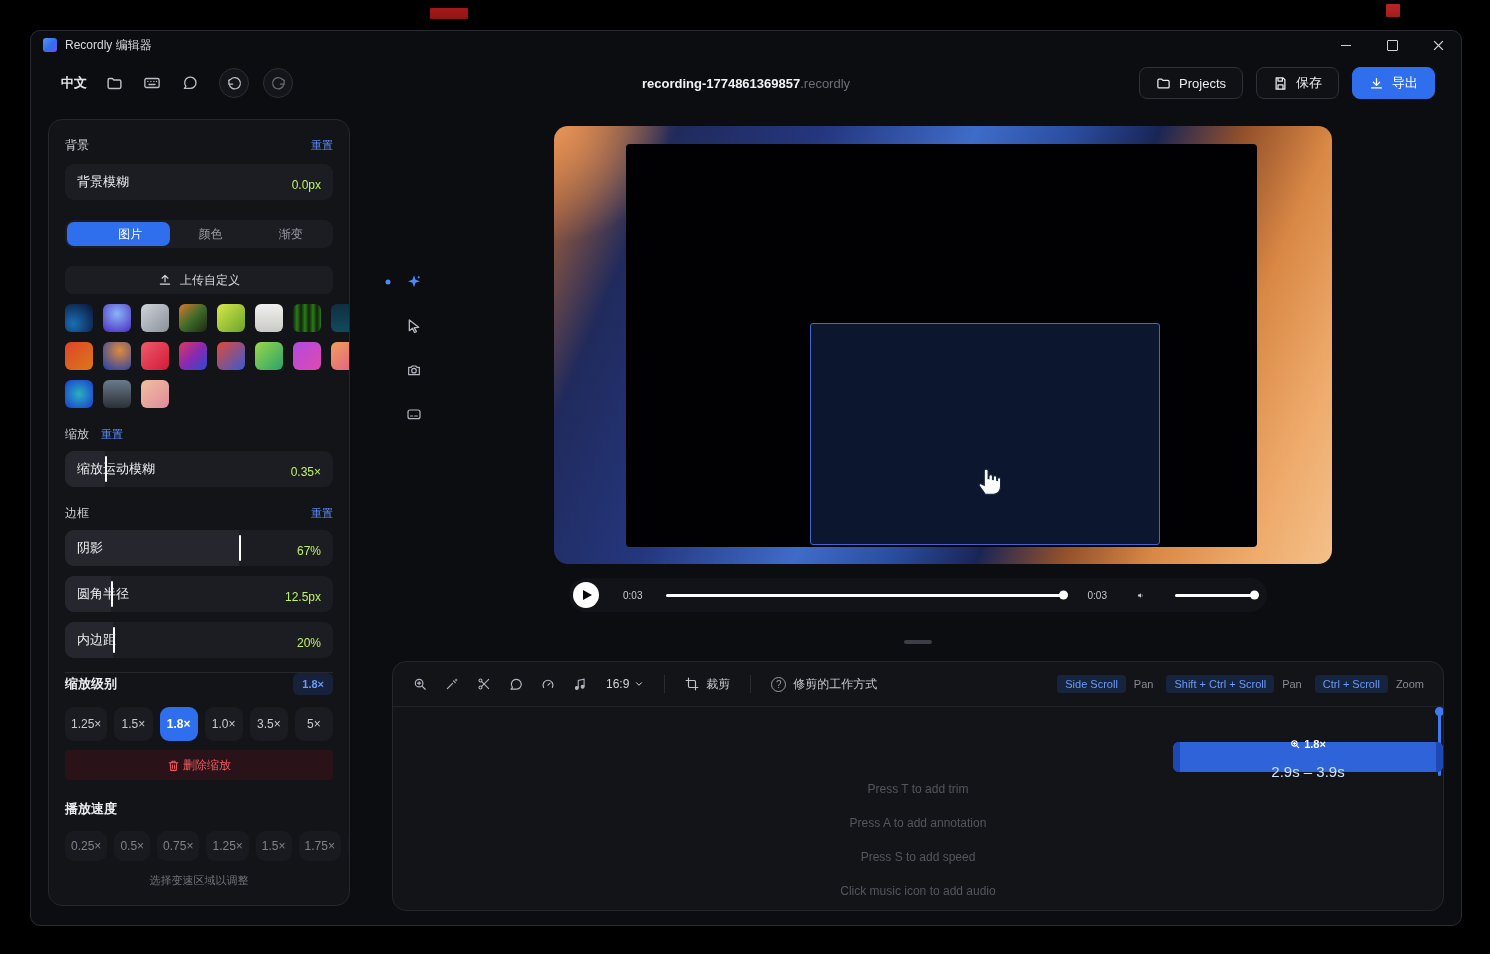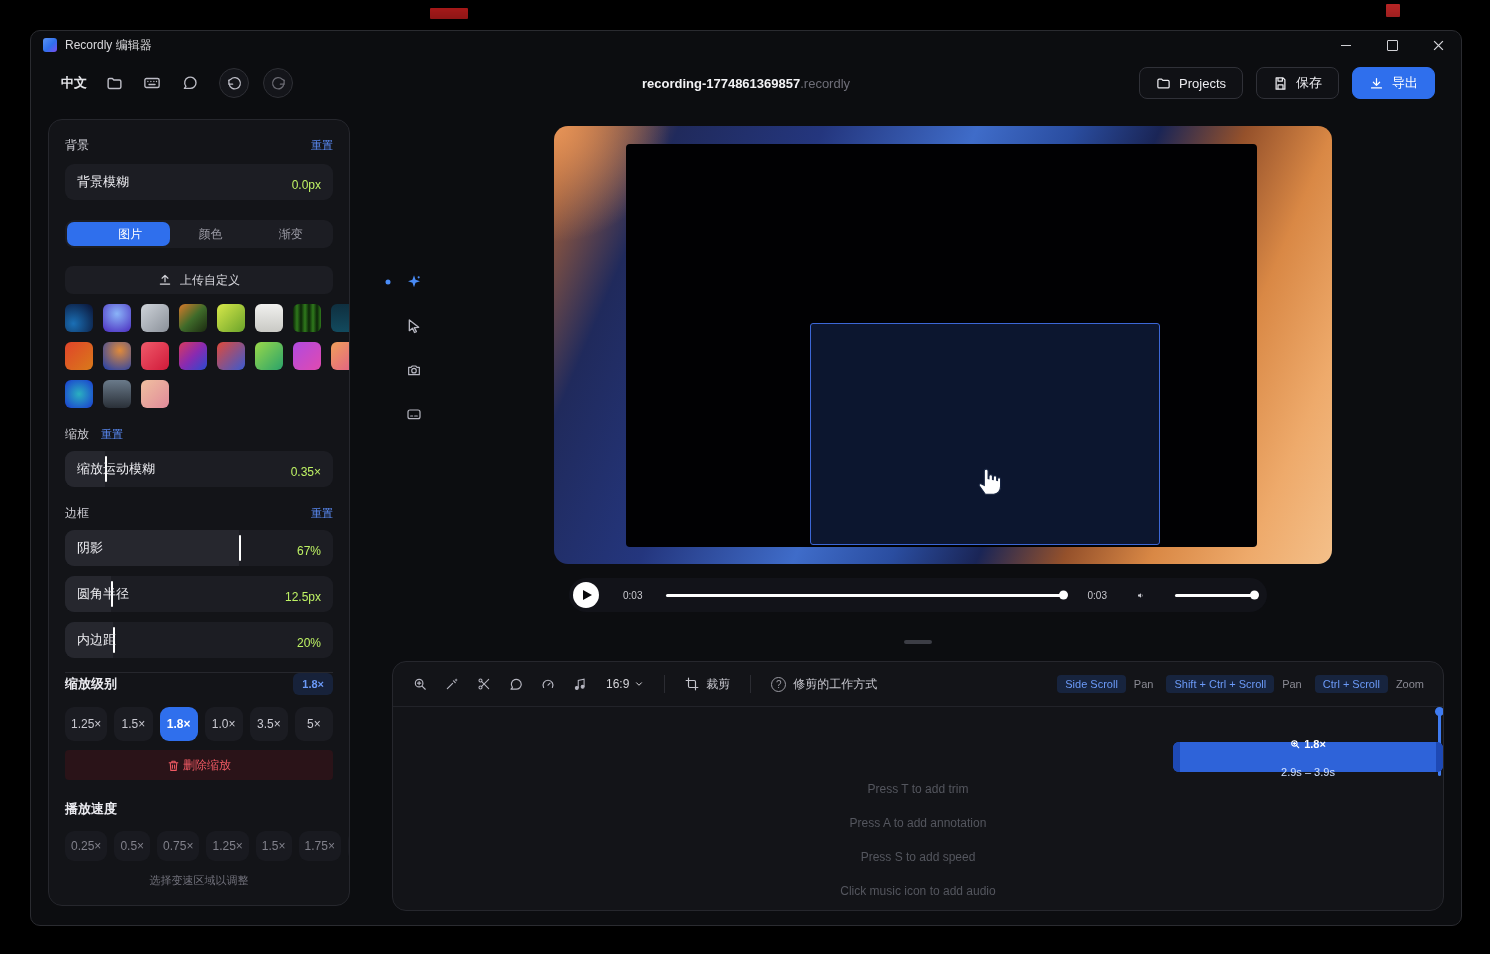--- a/index.html
+++ b/index.html
@@ -132,21 +132,21 @@
   .tick{position:absolute;top:7px;font-size:10px;color:#74747d;}
 
   .zoom-region{
     position:absolute;left:780px;top:80px;width:270px;height:30px;background:#2e63d9;border-radius:6px;
     display:flex;flex-direction:column;align-items:center;justify-content:center;color:#fff;cursor:grab;
   }
   .zoom-region::before,.zoom-region::after{content:'';position:absolute;top:0;bottom:0;width:7px;background:#1e49b4;}
   .zoom-region::before{left:0;border-radius:6px 0 0 6px;}
   .zoom-region::after{right:0;border-radius:0 6px 6px 0;}
   .zr-top{display:flex;align-items:center;gap:4px;font-size:11px;font-weight:700;line-height:12px;}
-  .zr-range{font-size:11px;color:#cfe0ff;line-height:10px;margin-top:17px;}
+  .zr-range{font-size:15px;color:#cfe0ff;line-height:10px;margin-top:17px;}
 
   .playhead-dot{position:absolute;left:1042px;top:45px;width:9px;height:9px;border-radius:50%;background:#3f7bf0;}
   .playhead-line{position:absolute;left:1045px;top:52px;width:3px;height:62px;background:#3f7bf0;border-radius:2px;}
 
   .timeline-hints{position:absolute;left:0;right:0;top:120px;display:flex;flex-direction:column;gap:20px;align-items:center;}
   .hint-line{font-size:12px;color:#54565e;}
 </style>
 </head>
 <body>
 

